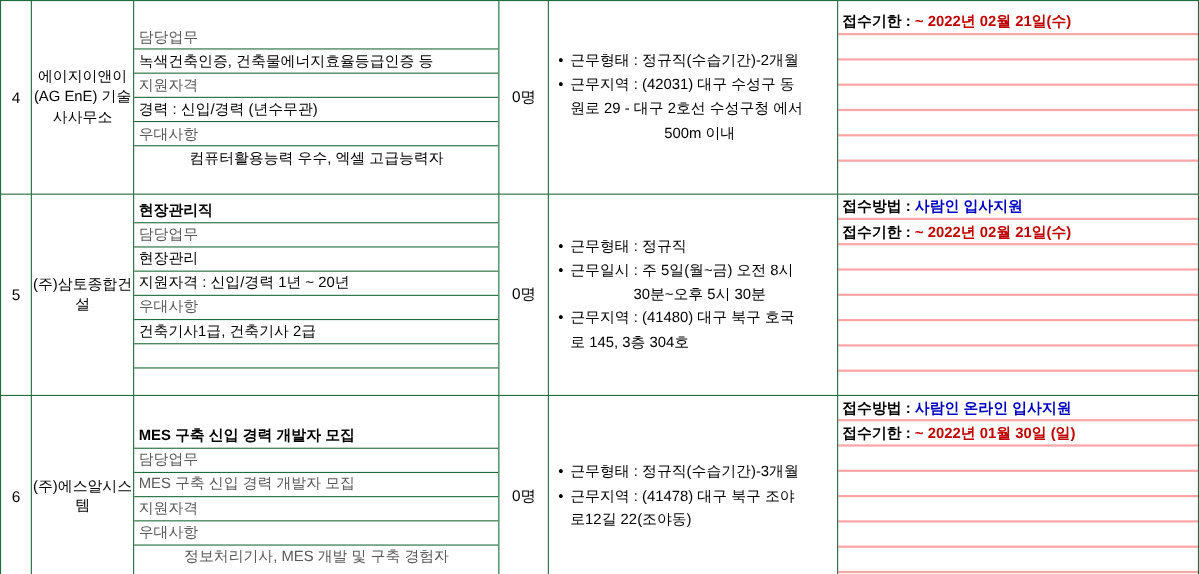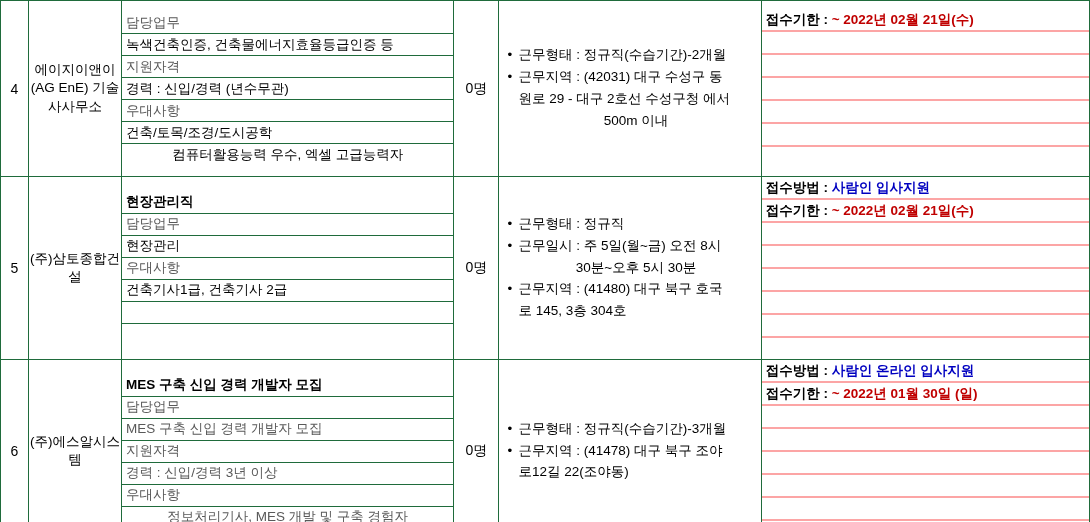--- a/index.html
+++ b/index.html
@@ -169,23 +169,20 @@
                 <tr>
                   <td class="sub">지원자격</td>
                 </tr>
                 <tr>
                   <td>경력 : 신입/경력 (년수무관)</td>
                 </tr>
                 <tr>
                   <td class="sub">우대사항</td>
                 </tr>
                 <tr>
-                  <td>건축/토목/조경/도시공학</td>
-                </tr>
-                <tr>
                   <td>컴퓨터활용능력 우수, 엑셀 고급능력자</td>
                 </tr>
               </tbody>
             </table>
           </td>
           <td class="count">0명</td>
           <td class="cond">
             <div class="cond-wrap">
               <ul class="bullets">
                 <li>근무형태 : 정규직(수습기간)-2개월</li>
@@ -214,20 +211,23 @@
             <table class="inner">
               <tbody>
                 <tr>
                   <td class="hdrline">현장관리직</td>
                 </tr>
                 <tr>
                   <td class="sub">담당업무</td>
                 </tr>
                 <tr>
                   <td>현장관리</td>
+                </tr>
+                <tr>
+                  <td>지원자격 : 신입/경력 1년 ~ 20년</td>
                 </tr>
                 <tr>
                   <td class="sub">우대사항</td>
                 </tr>
                 <tr>
                   <td>건축기사1급, 건축기사 2급</td>
                 </tr>
                 <tr>
                   <td class="blank"></td>
                 </tr>
@@ -274,23 +274,20 @@
                 <tr>
                   <td class="sub">담당업무</td>
                 </tr>
                 <tr>
                   <td class="sub">MES 구축 신입 경력 개발자 모집</td>
                 </tr>
                 <tr>
                   <td class="sub">지원자격</td>
                 </tr>
                 <tr>
-                  <td class="sub">경력 : 신입/경력 3년 이상</td>
-                </tr>
-                <tr>
                   <td class="sub">우대사항</td>
                 </tr>
                 <tr>
                   <td class="sub">정보처리기사, MES 개발 및 구축 경험자</td>
                 </tr>
               </tbody>
             </table>
           </td>
           <td class="count">0명</td>
           <td class="cond">

